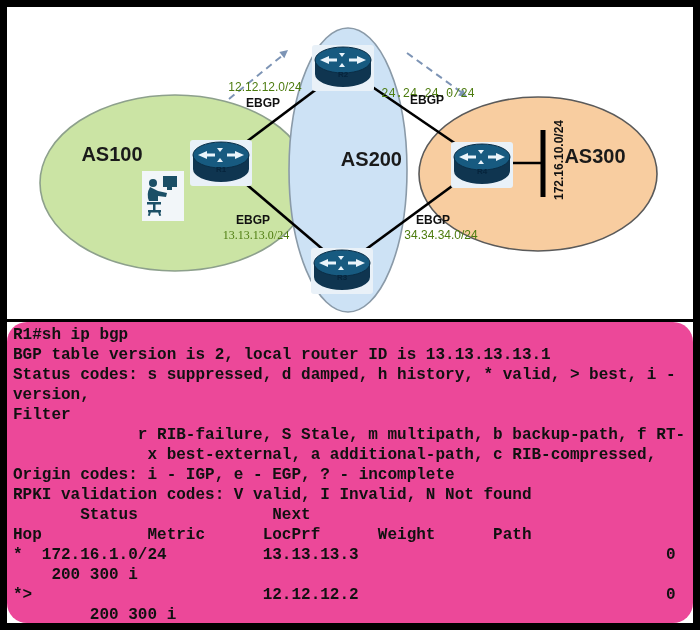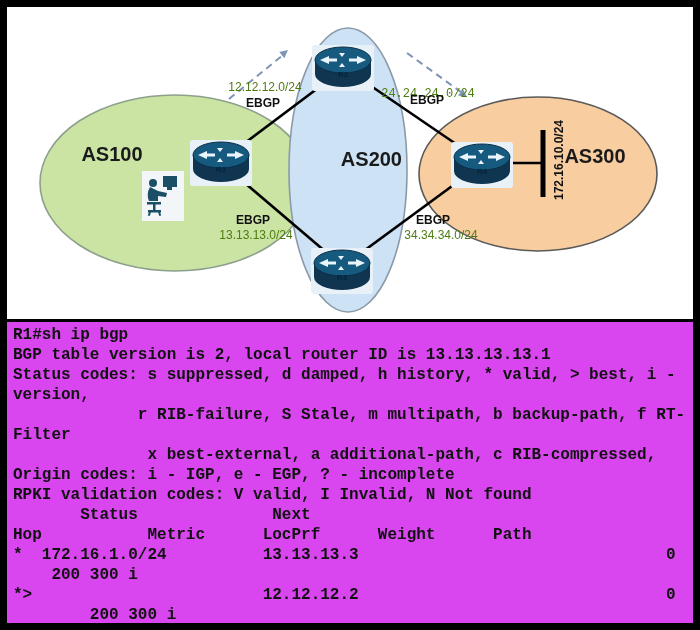--- a/index.html
+++ b/index.html
@@ -14,23 +14,23 @@
           font-size:12px; line-height:14px; white-space:nowrap;}
   .subnet{font-weight:500; color:#4d7c0f;}
   .proto{font-weight:700; color:#111;}
   .aslabel{font-size:20px; font-weight:700; color:#1a1a1a;}
   .vlabel{position:absolute; width:120px; height:16px; text-align:center;
           font-size:12px; font-weight:700; color:#111;
           transform:rotate(-90deg); transform-origin:center; white-space:nowrap;}
   .separator{position:absolute; left:0; top:312px; width:686px; height:3px; background:#000;}
   .terminal{
     position:absolute; left:0; top:315px; width:686px; height:301px;
-    padding:3px 0 0 6px; box-sizing:border-box; background:#d946ef;
+    padding:3px 0 0 6px; box-sizing:border-box; background:#ec4899;
     font-family:"Liberation Mono","DejaVu Sans Mono",monospace;
-    font-size:16px; font-weight:700; color:#111; line-height:20px;
+    font-size:16px; font-weight:700; color:#111; line-height:20px;border-radius:20px;
   }
   .tline{white-space:pre; height:20px;}
 </style>
 </head>
 <body>
 
 <div class="frame">
 
   <div class="diagram">
     <svg width="686" height="312" viewBox="7 7 686 312">
@@ -105,38 +105,38 @@
     <div class="dlabel aslabel" style="left:528px; top:142px;">AS300</div>
 
     
     <div class="dlabel subnet" style="left:198px; top:73px;">12.12.12.0/24</div>
     <div class="dlabel proto" style="left:196px; top:89px;">EBGP</div>
 
     <div class="dlabel subnet" style="left:361px; top:80px;font-family:Liberation Mono, monospace;">24.24.24.0/24</div>
     <div class="dlabel proto" style="left:360px; top:86px;">EBGP</div>
 
     <div class="dlabel proto" style="left:186px; top:206px;">EBGP</div>
-    <div class="dlabel subnet" style="left:189px; top:221px;">13.13.13.0/24</div>
+    <div class="dlabel subnet" style="left:189px; top:221px;font-family:Liberation Serif, serif;">13.13.13.0/24</div>
 
     <div class="dlabel proto" style="left:366px; top:206px;">EBGP</div>
     <div class="dlabel subnet" style="left:374px; top:221px;">34.34.34.0/24</div>
 
     
     <div class="vlabel" style="left:493px; top:145px;">172.16.10.0/24</div>
   </div>
 
   <div class="separator"></div>
 
   <div class="terminal">
     <div class="tline">R1#sh ip bgp</div>
     <div class="tline">BGP table version is 2, local router ID is 13.13.13.13.1</div>
     <div class="tline">Status codes: s suppressed, d damped, h history, * valid, &gt; best, i -</div>
     <div class="tline">version,</div>
+    <div class="tline">Filter</div>
     <div class="tline">             r RIB-failure, S Stale, m multipath, b backup-path, f RT-</div>
-    <div class="tline">Filter</div>
     <div class="tline">              x best-external, a additional-path, c RIB-compressed,</div>
     <div class="tline">Origin codes: i - IGP, e - EGP, ? - incomplete</div>
     <div class="tline">RPKI validation codes: V valid, I Invalid, N Not found</div>
     <div class="tline">       Status              Next</div>
     <div class="tline">Hop           Metric      LocPrf      Weight      Path</div>
     <div class="tline">*  172.16.1.0/24          13.13.13.3                                0</div>
     <div class="tline">    200 300 i</div>
     <div class="tline">*&gt;                        12.12.12.2                                0</div>
     <div class="tline">        200 300 i</div>
   </div>

